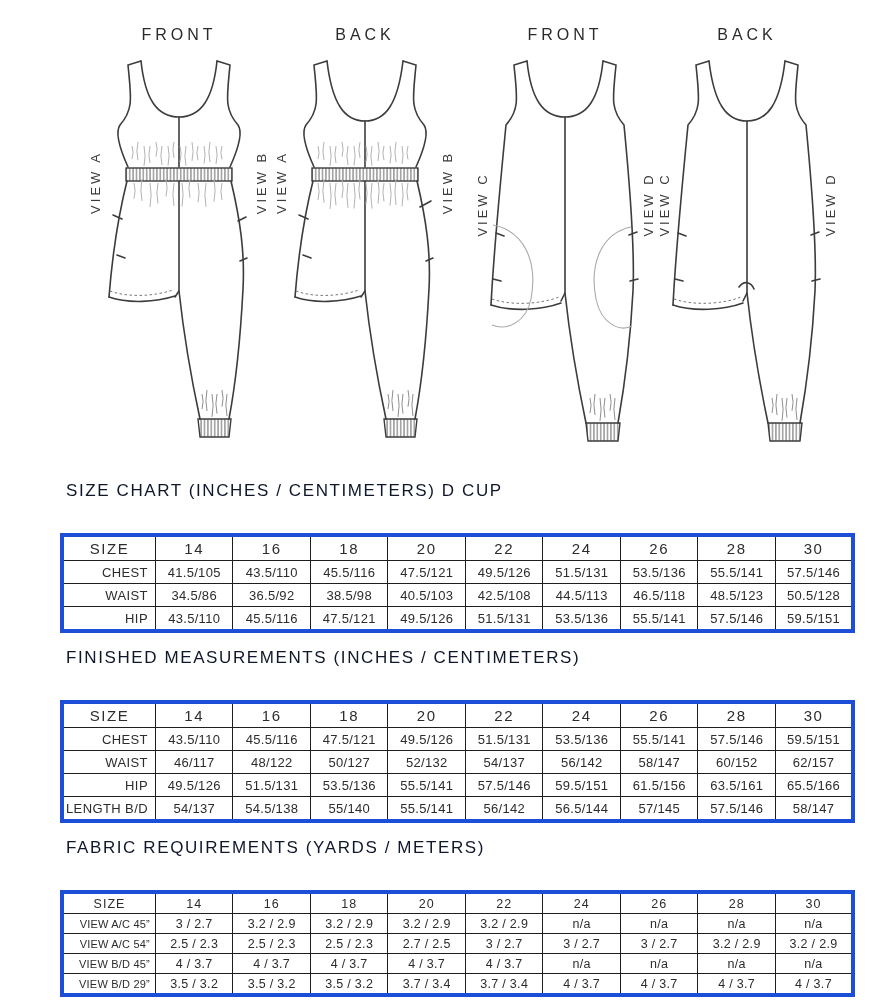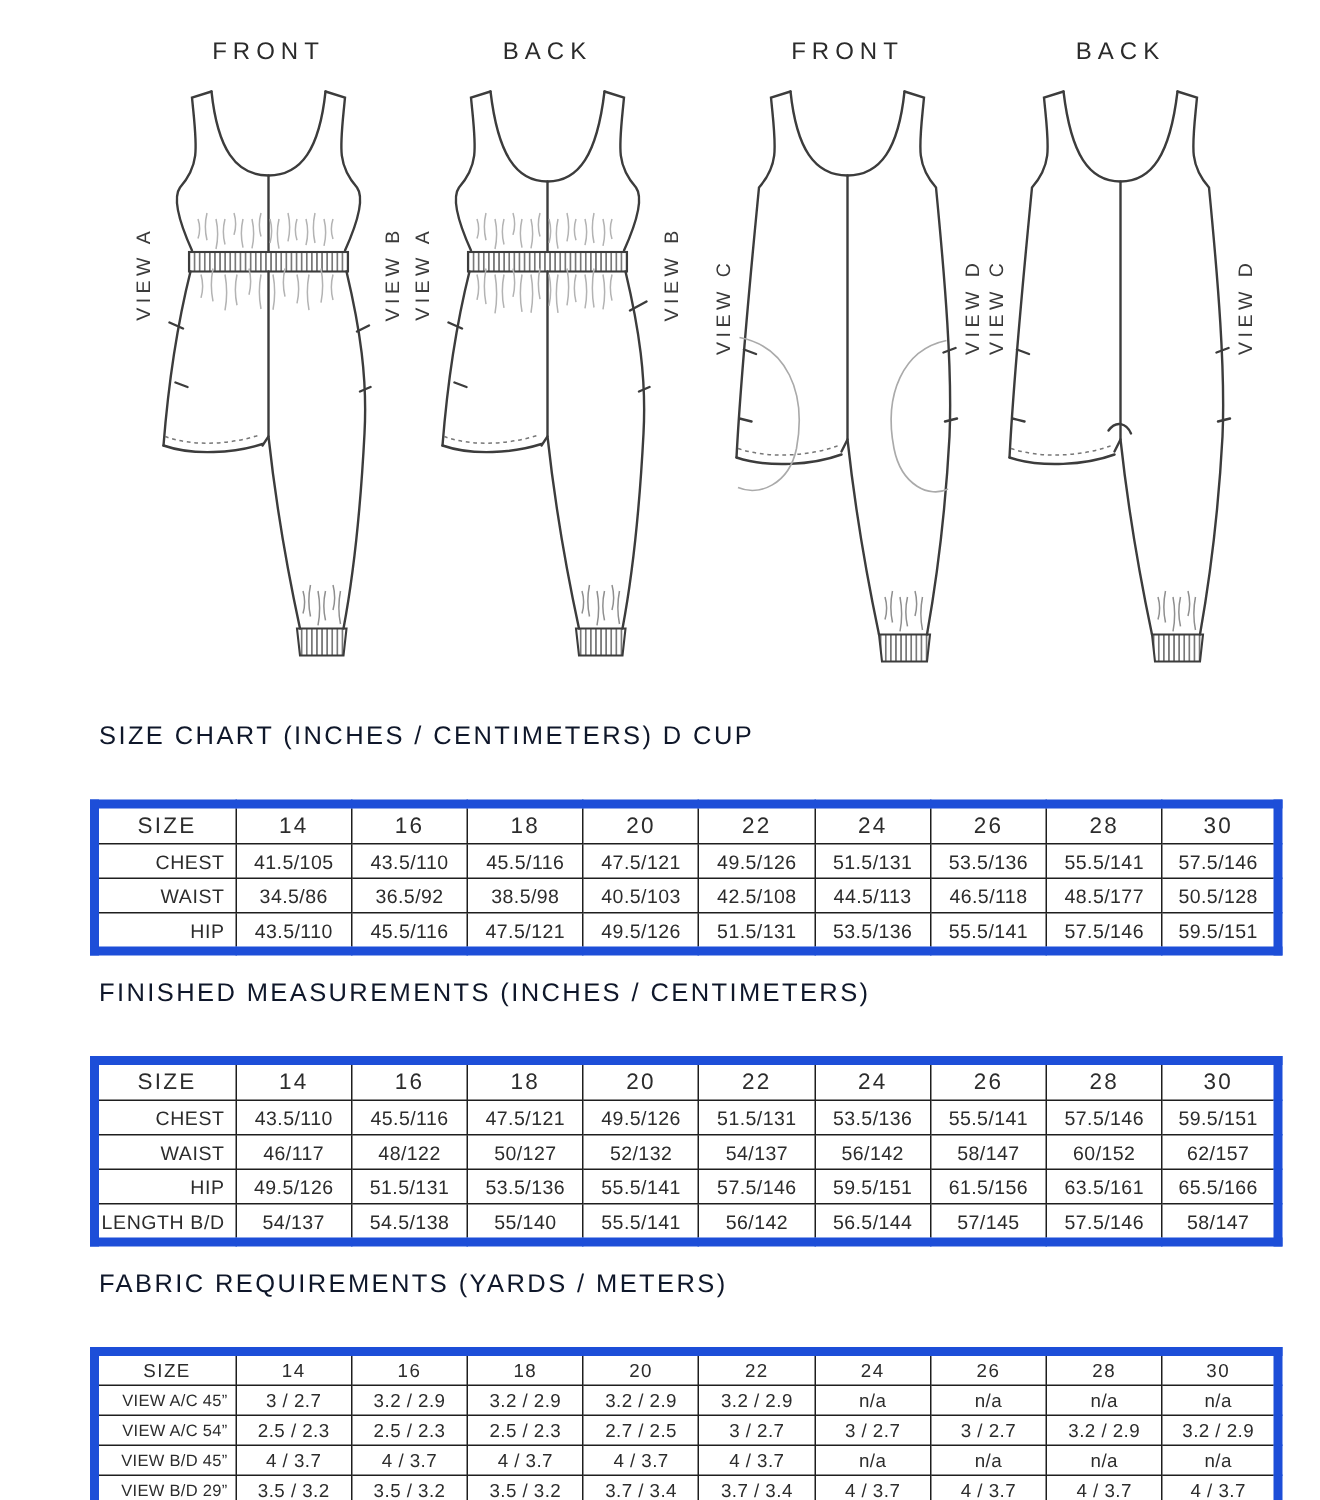--- a/index.html
+++ b/index.html
@@ -21,21 +21,21 @@
     position:absolute; font-size:13px; letter-spacing:3px; color:#3a3a3a;
     white-space:nowrap; transform:rotate(-90deg); transform-origin:center center;
   }
   .side-label.left  { left:-30px; top:128px; }
   .side-label.right { right:-30px; top:128px; }
   .low .side-label.left  { top:150px; }
   .low .side-label.right { top:150px; }
   
   .content { margin:0 25px 0 60px; }
   .section-title { font-size:17px; letter-spacing:1.6px; color:#0f172a; margin:15px 0 6px 6px; font-weight:400; }
-  table { width:100%; border-collapse:collapse; table-layout:fixed; border:6px solid #1d4ed8;margin-top:32px; }
+  table { width:100%; border-collapse:collapse; table-layout:fixed; border:4px solid #1d4ed8;margin-top:32px; }
   th, td { border:1.5px solid #1e1e1e; font-weight:400; text-align:center; color:#2c2c2c; }
   thead th { font-size:15px; letter-spacing:1.5px; padding:3px 0; }
   tbody td { font-size:13px; padding:3.5px 0; letter-spacing:0.3px; }
   tbody th.rowlabel { text-align:right; padding:3.5px 7px 3.5px 0; font-size:13px; letter-spacing:0.4px; }
   th:first-child, td:first-child { width:11.5%; }
   .small thead th { font-size:12.5px; letter-spacing:1px; padding:2.5px 0; }
   .small tbody td { font-size:12.5px; padding:2.5px 0; }
   .small tbody th.rowlabel { font-size:11px; letter-spacing:0.2px; padding:2.5px 5px 2.5px 0; }
   
   .footer { margin-top:21px; display:flex; justify-content:center; align-items:center; gap:11px;
@@ -207,21 +207,21 @@
               </tr>
               <tr>
                 <th class="rowlabel">WAIST</th>
                 <td>34.5/86</td>
                 <td>36.5/92</td>
                 <td>38.5/98</td>
                 <td>40.5/103</td>
                 <td>42.5/108</td>
                 <td>44.5/113</td>
                 <td>46.5/118</td>
-                <td>48.5/177</td>
+                <td>48.5/123</td>
                 <td>50.5/128</td>
               </tr>
               <tr>
                 <th class="rowlabel">HIP</th>
                 <td>43.5/110</td>
                 <td>45.5/116</td>
                 <td>47.5/121</td>
                 <td>49.5/126</td>
                 <td>51.5/131</td>
                 <td>53.5/136</td>

